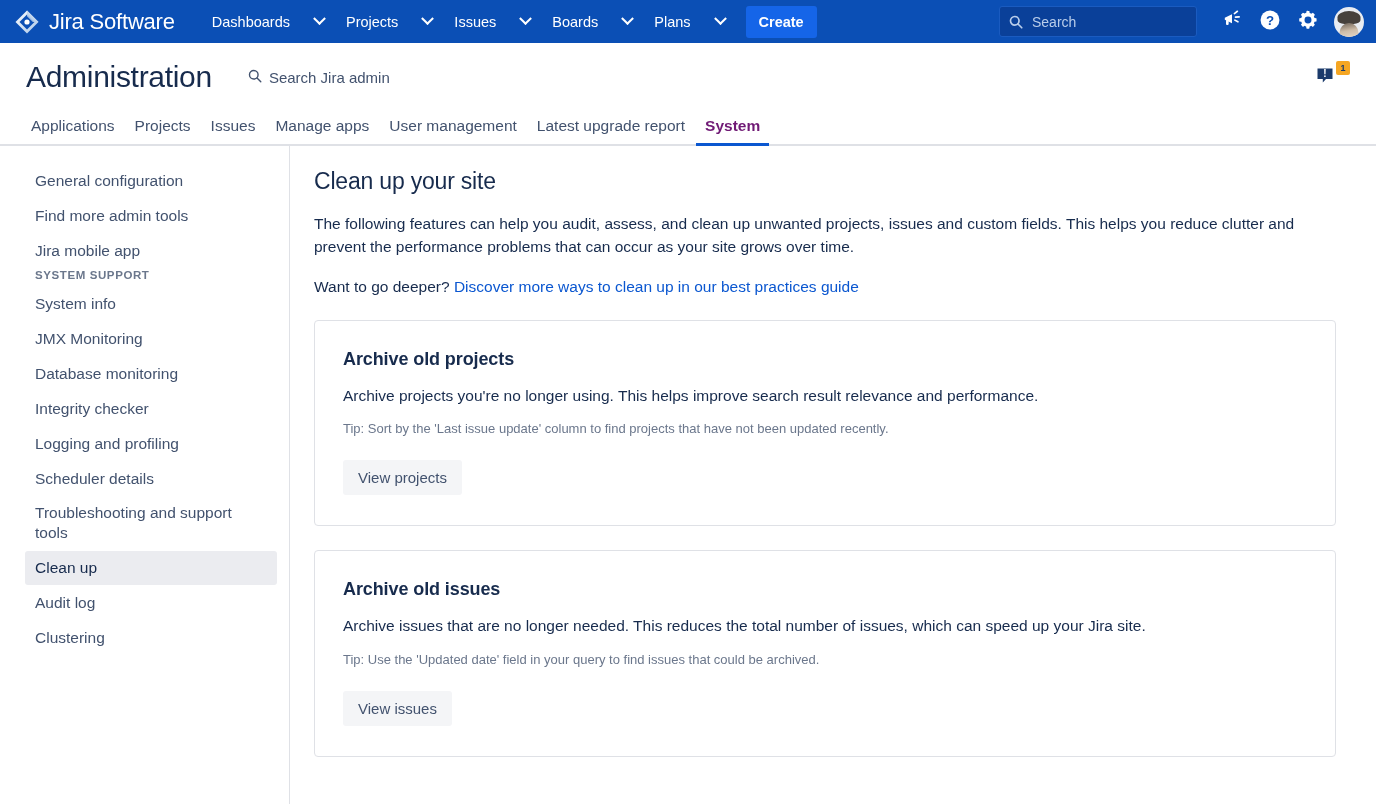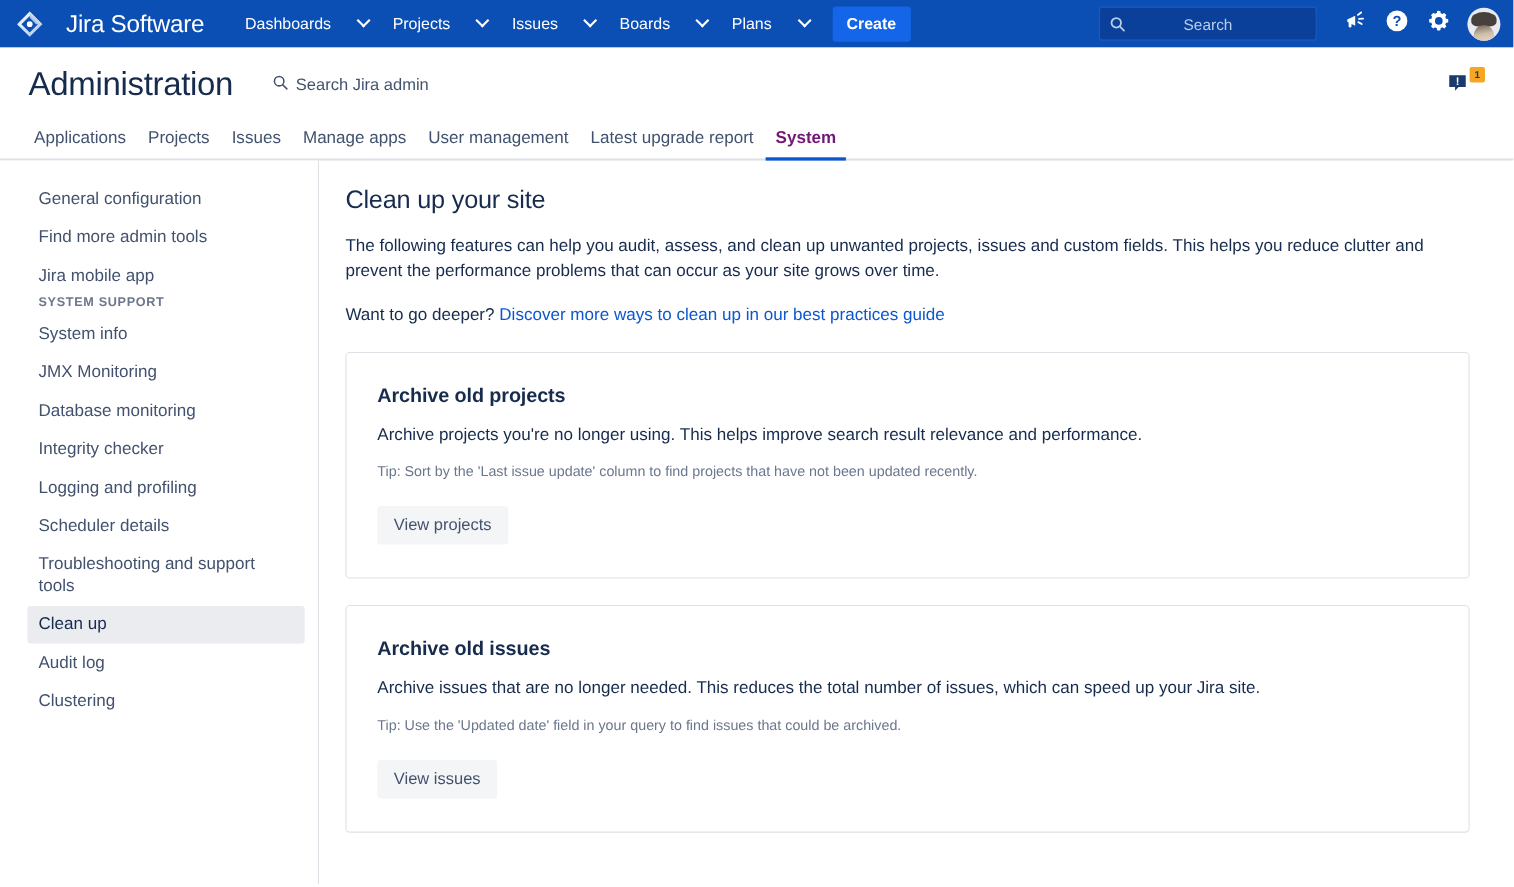--- a/index.html
+++ b/index.html
@@ -19,21 +19,21 @@
     background: #0B4FB5;
     display: flex;
     align-items: center;
     padding: 0 12px 0 14px;
     position: relative;
   }
 
   .logo-wrap {
     display: flex;
     align-items: center;
-    gap: 20px;
+    gap: 9px;
     margin-right: 26px;
     cursor: pointer;
   }
 
   .logo-mark {
     width: 26px;
     height: 26px;
     position: relative;
     flex: none;
   }
@@ -115,21 +115,20 @@
     width: 14px; height: 14px;
   }
   .search-input {
     background: transparent;
     border: none;
     outline: none;
     color: #ffffff;
     font-size: 14px;
     font-family: inherit;
     width: 150px;
-    margin-left: 44px;
   }
   .search-input::placeholder { color: #B9CDEA; opacity: 1; }
 
   .icon-btn {
     width: 34px; height: 34px;
     display: flex;
     align-items: center;
     justify-content: center;
     border-radius: 50%;
     cursor: pointer;

